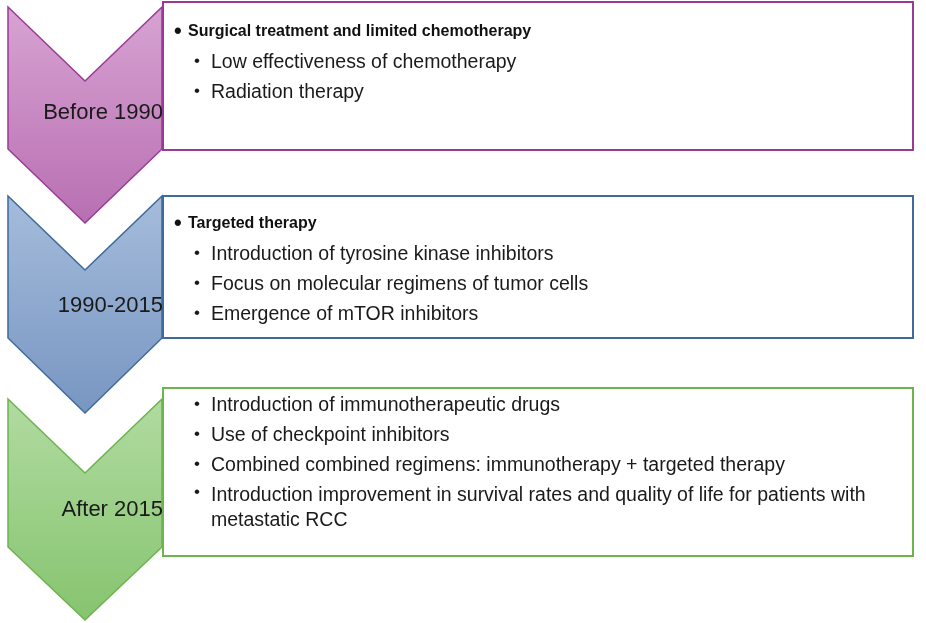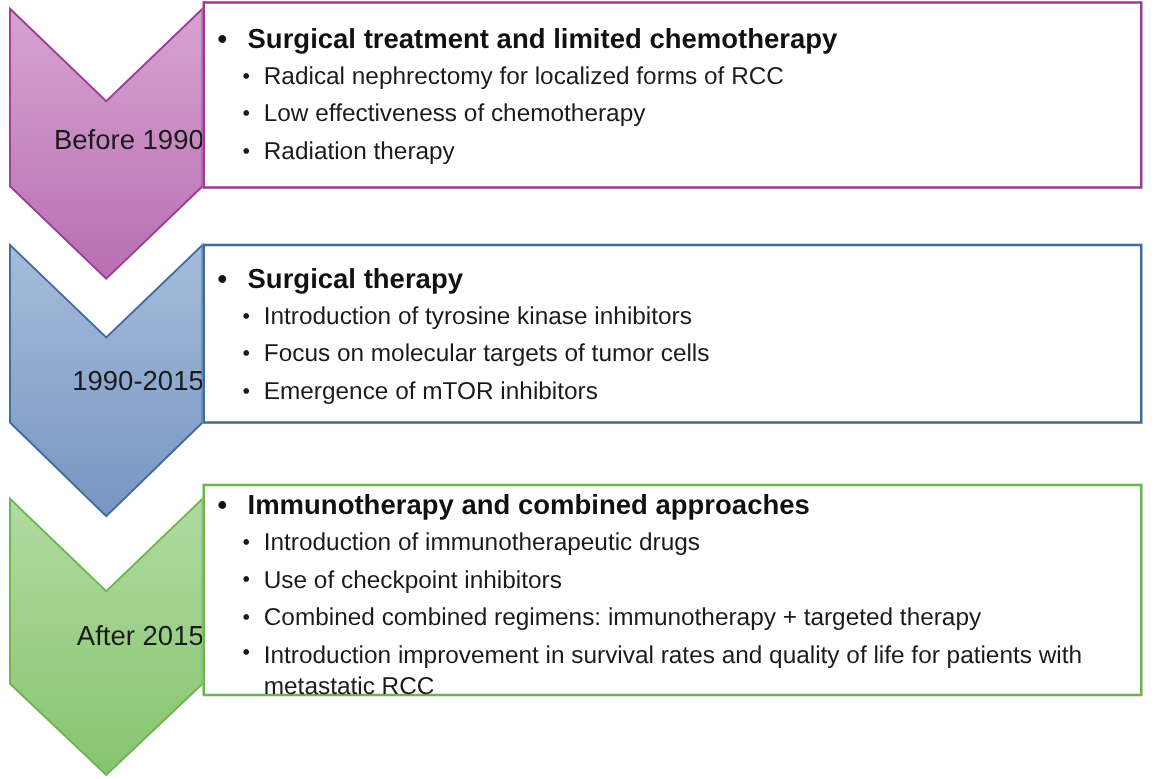--- a/index.html
+++ b/index.html
@@ -2,21 +2,21 @@
 <html><head>
 <meta charset="utf-8">
 <style>
   html, body { margin: 0; padding: 0; background: #ffffff; }
   body { width: 926px; height: 623px; position: relative; overflow: hidden;
          font-family: "Liberation Sans", "DejaVu Sans", sans-serif; color: #111; }
   .chev { position: absolute; left: 0; top: 0; }
   .era-label { position: absolute; width: 156px; text-align: right; font-size: 22px; color: #1a1a1a; }
   .box { position: absolute; background: #fff; box-sizing: border-box; }
   .box ul { margin: 0; padding: 0; list-style: none; }
-  .head { position: relative; padding-left: 34px; font-weight: bold; font-size: 22px; line-height: 30px; }
+  .head { position: relative; padding-left: 24px; font-weight: bold; font-size: 16px; line-height: 30px; }
   .head::before { content: "\2022"; position: absolute; left: 10px; top: 0; font-size: 22px; }
   .sub { position: relative; padding-left: 47px; font-size: 19.5px; line-height: 30px; color: #1a1a1a; }
   .sub::before { content: "\2022"; position: absolute; left: 30px; top: 0; font-size: 17px; }
 </style>
 </head>
 <body>
 
 <svg class="chev" width="926" height="623">
   <defs>
     <linearGradient id="g1" x1="0" y1="0" x2="0" y2="1">
@@ -37,36 +37,34 @@
   <polygon points="8,399 85,473 162,399 162,547 85,620 8,547" fill="url(#g3)" stroke="#6db34e" stroke-width="1.5"></polygon>
 </svg>
 
 <div class="era-label" style="left:7px; top:99px;">Before 1990</div>
 <div class="era-label" style="left:7px; top:292px;">1990-2015</div>
 <div class="era-label" style="left:7px; top:496px;">After 2015</div>
 
 <div class="box" style="left:162px; top:1px; width:752px; height:150px; border:2px solid #9b3a96; padding-top:13px;">
   <ul>
     <li class="head">Surgical treatment and limited chemotherapy</li>
-    <li class="sub">Radical nephrectomy for localized forms of RCC</li>
     <li class="sub">Low effectiveness of chemotherapy</li>
     <li class="sub">Radiation therapy</li>
   </ul>
 </div>
 
 <div class="box" style="left:162px; top:195px; width:752px; height:144px; border:2px solid #3e6a9c; padding-top:11px;">
   <ul>
-    <li class="head">Surgical therapy</li>
+    <li class="head">Targeted therapy</li>
     <li class="sub">Introduction of tyrosine kinase inhibitors</li>
-    <li class="sub">Focus on molecular targets of tumor cells</li>
+    <li class="sub">Focus on molecular regimens of tumor cells</li>
     <li class="sub">Emergence of mTOR inhibitors</li>
   </ul>
 </div>
 
 <div class="box" style="left:162px; top:387px; width:752px; height:170px; border:2px solid #6db34e; padding-top:0px;">
   <ul>
-    <li class="head">Immunotherapy and combined approaches</li>
     <li class="sub">Introduction of immunotherapeutic drugs</li>
     <li class="sub">Use of checkpoint inhibitors</li>
     <li class="sub">Combined combined regimens: immunotherapy + targeted therapy</li>
     <li class="sub" style="line-height:25px; padding-top:3px;">Introduction improvement in survival rates and quality of life for patients with metastatic RCC</li>
   </ul>
 </div>
 
 </body></html>

